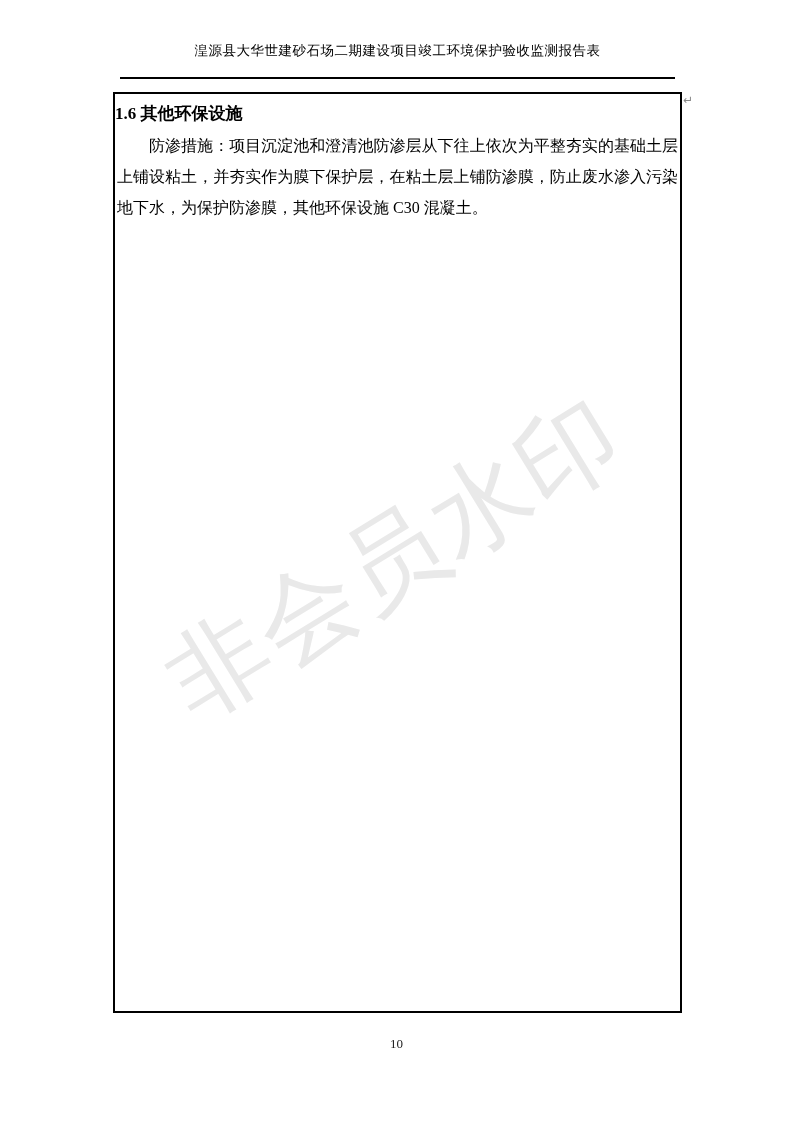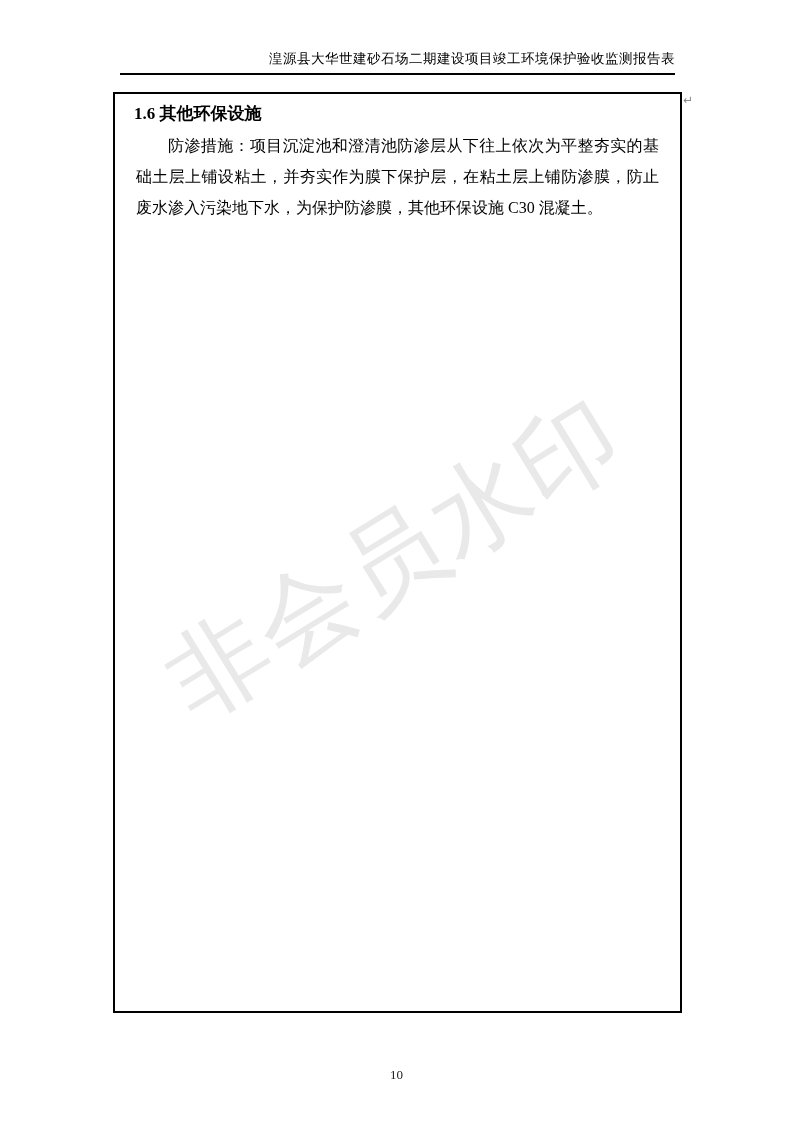--- a/index.html
+++ b/index.html
@@ -15,26 +15,25 @@
     font-family: "Liberation Serif", "DejaVu Serif", serif;
     color: #000000;
   }
 
   
   .page-header {
     position: absolute;
     left: 120px;
     top: 42px;
     width: 555px;
-    text-align: right;
+    text-align: center;
     font-size: 13.5px;
     letter-spacing: 0.5px;
-    padding-bottom: 5px;
+    padding-bottom: 17px;
     border-bottom: 2px solid #000000;
-    margin-top: 8px;
   }
 
   
   .watermark {
     position: absolute;
     left: 395px;
     top: 560px;
     transform: translate(-50%, -50%) rotate(-31.5deg);
     font-size: 100px;
     letter-spacing: 2px;
@@ -46,21 +45,21 @@
 
   
   .content-box {
     position: absolute;
     left: 113px;
     top: 92px;
     width: 569px;
     height: 921px;
     border: 2px solid #000000;
     box-sizing: border-box;
-    padding: 8px 19px;
+    padding: 8px 0;
     background: transparent;
   }
 
   .section-title {
     font-size: 17px;
     font-weight: bold;
     line-height: 24px;
     margin: 0;
   }
 
@@ -85,21 +84,20 @@
 
   
   .page-footer {
     position: absolute;
     left: 0;
     top: 1036px;
     width: 100%;
     text-align: center;
     font-size: 13px;
     color: #222222;
-    margin-top: 31px;
   }
 </style>
 </head>
 <body>
 
 <div class="watermark" style="color: rgb(233, 233, 233);">非会员水印</div>
 
 <div class="page-header">
   <span>湟源县大华世建砂石场二期建设项目竣工环境保护验收监测报告表</span>
 </div>

